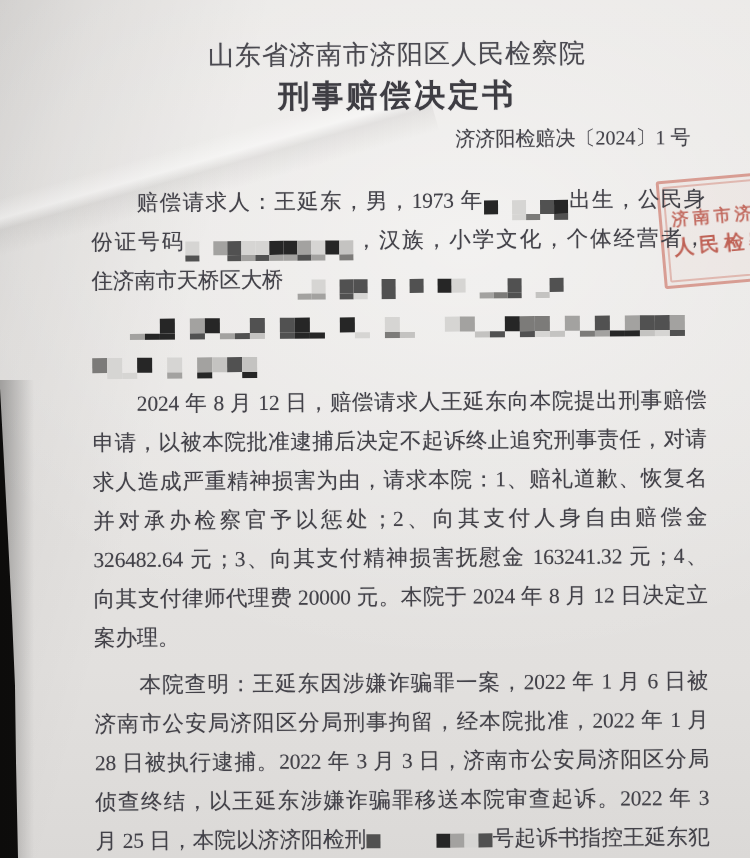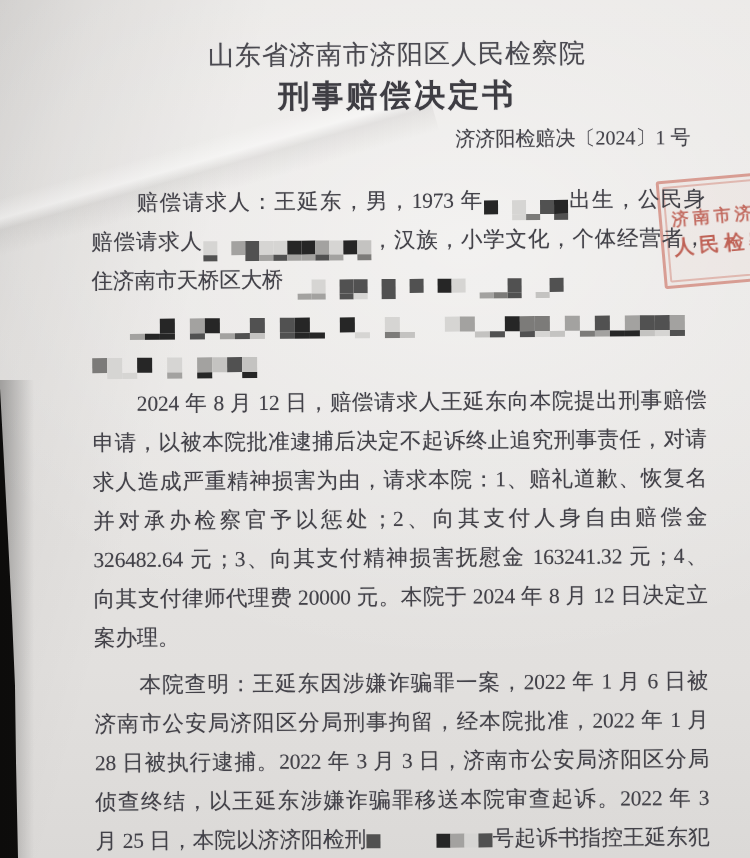--- a/index.html
+++ b/index.html
@@ -75,21 +75,21 @@
             <span style="background: rgb(38, 38, 38);"></span>
             <span></span>
             <span></span>
             <span style="background: rgb(214, 213, 211);"></span>
             <span style="background: rgb(124, 123, 121);"></span>
             <span></span>
             <span style="background: rgb(81, 81, 81);"></span>
           </span><span>出生，公民身</span>
       </div>
       <div class="ln">
-        <span>赔偿请求人</span><span class="mosaic" style="width: 168px; height: 28px; grid-template-columns: repeat(12, 14px); grid-auto-rows: 14px;">
+        <span>份证号码</span><span class="mosaic" style="width: 168px; height: 28px; grid-template-columns: repeat(12, 14px); grid-auto-rows: 14px;">
             <span style="background: rgb(214, 213, 211);"></span>
             <span></span>
             <span style="background: rgb(163, 162, 160);"></span>
             <span style="background: rgb(81, 81, 81);"></span>
             <span style="background: rgb(214, 213, 211);"></span>
             <span style="background: rgb(214, 213, 211);"></span>
             <span style="background: rgb(38, 38, 38);"></span>
             <span style="background: rgb(38, 38, 38);"></span>
             <span style="background: rgb(163, 162, 160);"></span>
             <span style="background: rgb(214, 213, 211);"></span>

